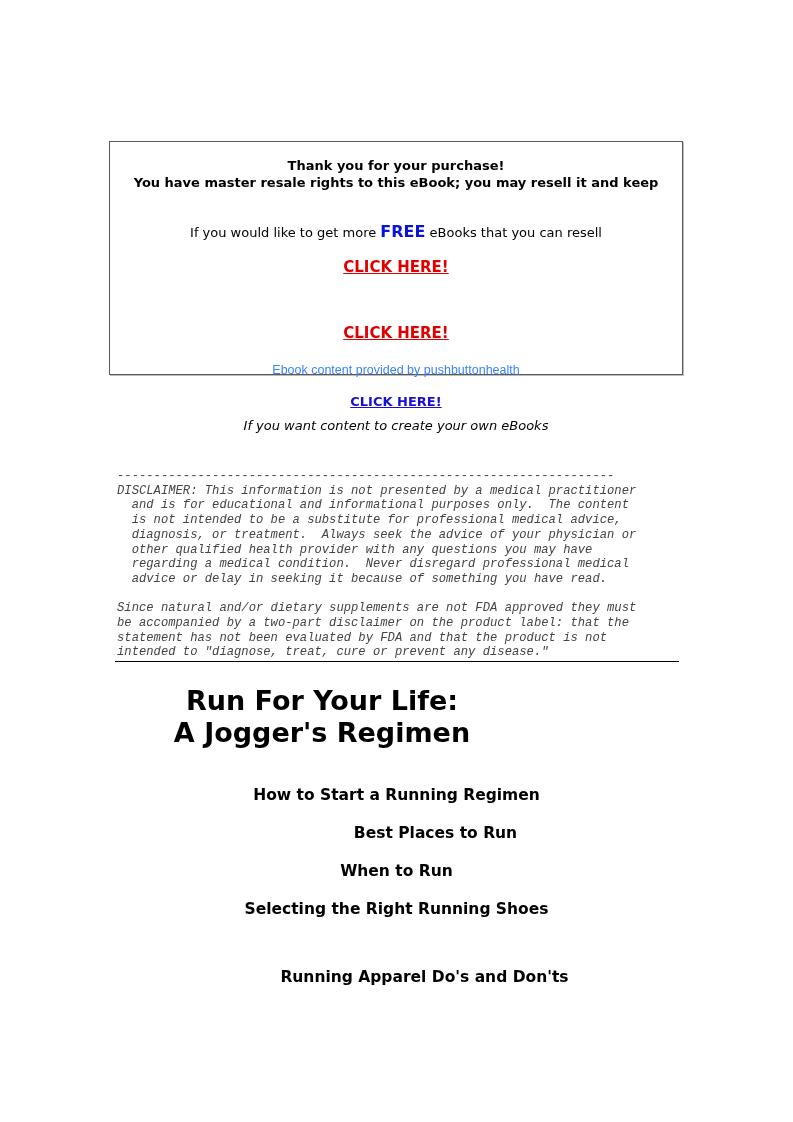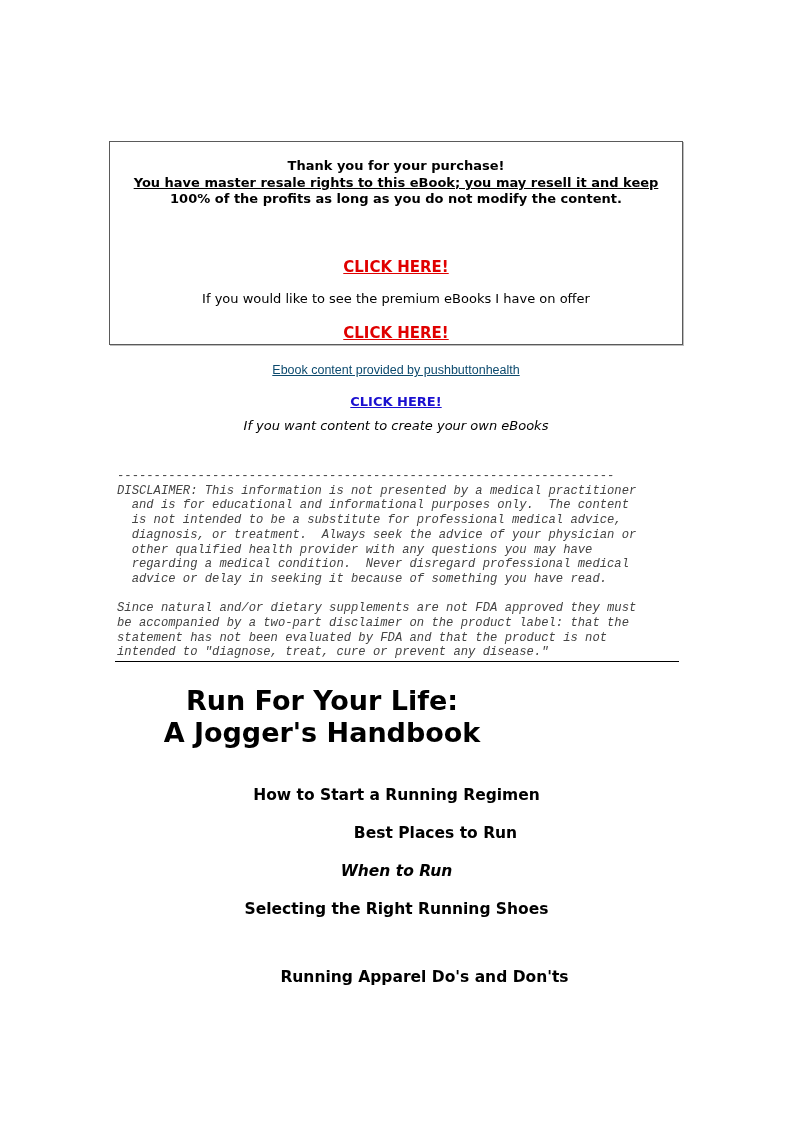--- a/index.html
+++ b/index.html
@@ -2,30 +2,30 @@
 <html><head>
 <meta charset="utf-8">
 <style>
   html, body { margin:0; padding:0; background:#ffffff; }
   body { width:793px; height:1122px; position:relative; overflow:hidden; color:#000; }
   .sans { font-family: "DejaVu Sans", "Liberation Sans", sans-serif; }
   .mono { font-family: "Liberation Mono", "DejaVu Sans Mono", monospace; }
   .arial { font-family: "Liberation Sans", sans-serif; }
 
   #promo-box {
-    position:absolute; left:109px; top:141px; width:574px; height:204px;
+    position:absolute; left:109px; top:141px; width:574px; height:234px;
     border:1px solid #5a5a5a; box-shadow: 1px 1px 0 #bdbdbd;
     text-align:center; box-sizing:border-box;
   }
   .line { position:absolute; left:0; right:0; text-align:center; white-space:nowrap; }
   .b13 { font-weight:bold; font-size:13px; }
   .n13 { font-size:13px; }
   .free { color:#0a14d6; font-weight:bold; font-size:16px; }
   .red-link { color:#e00000; font-weight:bold; font-size:15px; text-decoration:underline; cursor:pointer; }
-  .blue-link { color:#0c4a6e; font-size:12.5px; text-decoration:underline; cursor:pointer; }
+  .blue-link { color:#3b82f6; font-size:12.5px; cursor:pointer; }
   .blue-bold-link { color:#1a0fd0; font-weight:bold; font-size:13px; text-decoration:underline; cursor:pointer; }
   .ital { font-style:italic; font-size:13px;margin-top:43px; }
 
   #disclaimer {
     position:absolute; left:117px; top:469px; width:570px;
     font-style:italic; font-size:12.2px; line-height:14.7px; color:#444;
     white-space:pre; margin:0;
   }
   #disclaimer-rule {
     position:absolute; left:115px; top:661px; width:564px; height:0;
@@ -33,47 +33,48 @@
   }
 
   .title { position:absolute; left:0; width:644px; text-align:center; font-weight:bold; font-size:27px; line-height:32px; }
   .toc { position:absolute; left:0; width:793px; text-align:center; font-weight:bold; font-size:15.5px; }
 </style>
 </head>
 <body>
 
 <div id="promo-box">
   <div class="line sans b13" style="top:16px;">Thank you for your purchase!</div>
-  <div class="line sans b13" style="top:33px;text-decoration:underline;">You have master resale rights to this eBook; you may resell it and keep</div>
-  <div class="line sans b13" style="top:49px;">100% of the profits as long as you do not modify the content.</div>
+  <div class="line sans b13" style="top:33px;">You have master resale rights to this eBook; you may resell it and keep</div>
 
+  <div class="line sans n13" style="top:80px;">
+    <span>If you would like to get more </span><span class="free">FREE</span><span> eBooks that you can resell</span>
+  </div>
 
   <div class="line sans" style="top:115px;">
     <a class="red-link">CLICK HERE!</a>
   </div>
 
-  <div class="line sans n13" style="top:149px;">If you would like to see the premium eBooks I have on offer</div>
 
   <div class="line sans" style="top:181px;">
     <a class="red-link">CLICK HERE!</a>
   </div>
 
   <div class="line arial" style="top:218px;">
     <a class="blue-link">Ebook content provided by pushbuttonhealth</a>
   </div>
   <div class="line sans ital" style="top:233px;">If you want content to create your own  eBooks</div>
   <div class="line sans" style="top:249px;">
     <a class="blue-bold-link">CLICK HERE!</a>
   </div>
 </div>
 
 <div id="disclaimer" class="mono"><div style="font-style:normal;">--------------------------------------------------------------------</div><div>DISCLAIMER: This information is not presented by a medical practitioner</div><div>  and is for educational and informational purposes only.  The content</div><div>  is not intended to be a substitute for professional medical advice,</div><div>  diagnosis, or treatment.  Always seek the advice of your physician or</div><div>  other qualified health provider with any questions you may have</div><div>  regarding a medical condition.  Never disregard professional medical</div><div>  advice or delay in seeking it because of something you have read.</div><div style="height:14.7px;"></div><div>Since natural and/or dietary supplements are not FDA approved they must</div><div>be accompanied by a two-part disclaimer on the product label: that the</div><div>statement has not been evaluated by FDA and that the product is not</div><div>intended to "diagnose, treat, cure or prevent any disease."</div></div>
 
 <div id="disclaimer-rule"></div>
 
 <div class="title sans" style="top:685px;">Run For Your Life:</div>
-<div class="title sans" style="top:717px;">A Jogger's Handbook</div>
+<div class="title sans" style="top:717px;">A Jogger's Regimen</div>
 
 <div class="toc sans" style="top:786px;">How to Start a Running Regimen</div>
 <div class="toc sans" style="top:824px;padding-left:39px;">Best Places to Run</div>
-<div class="toc sans" style="top:862px;font-style:italic;">When to Run</div>
+<div class="toc sans" style="top:862px;">When to Run</div>
 <div class="toc sans" style="top:900px;">Selecting the Right Running Shoes</div>
 <div class="toc sans" style="top:968px;padding-left:28px;">Running Apparel Do's and Don'ts</div>
 
 </body></html>

